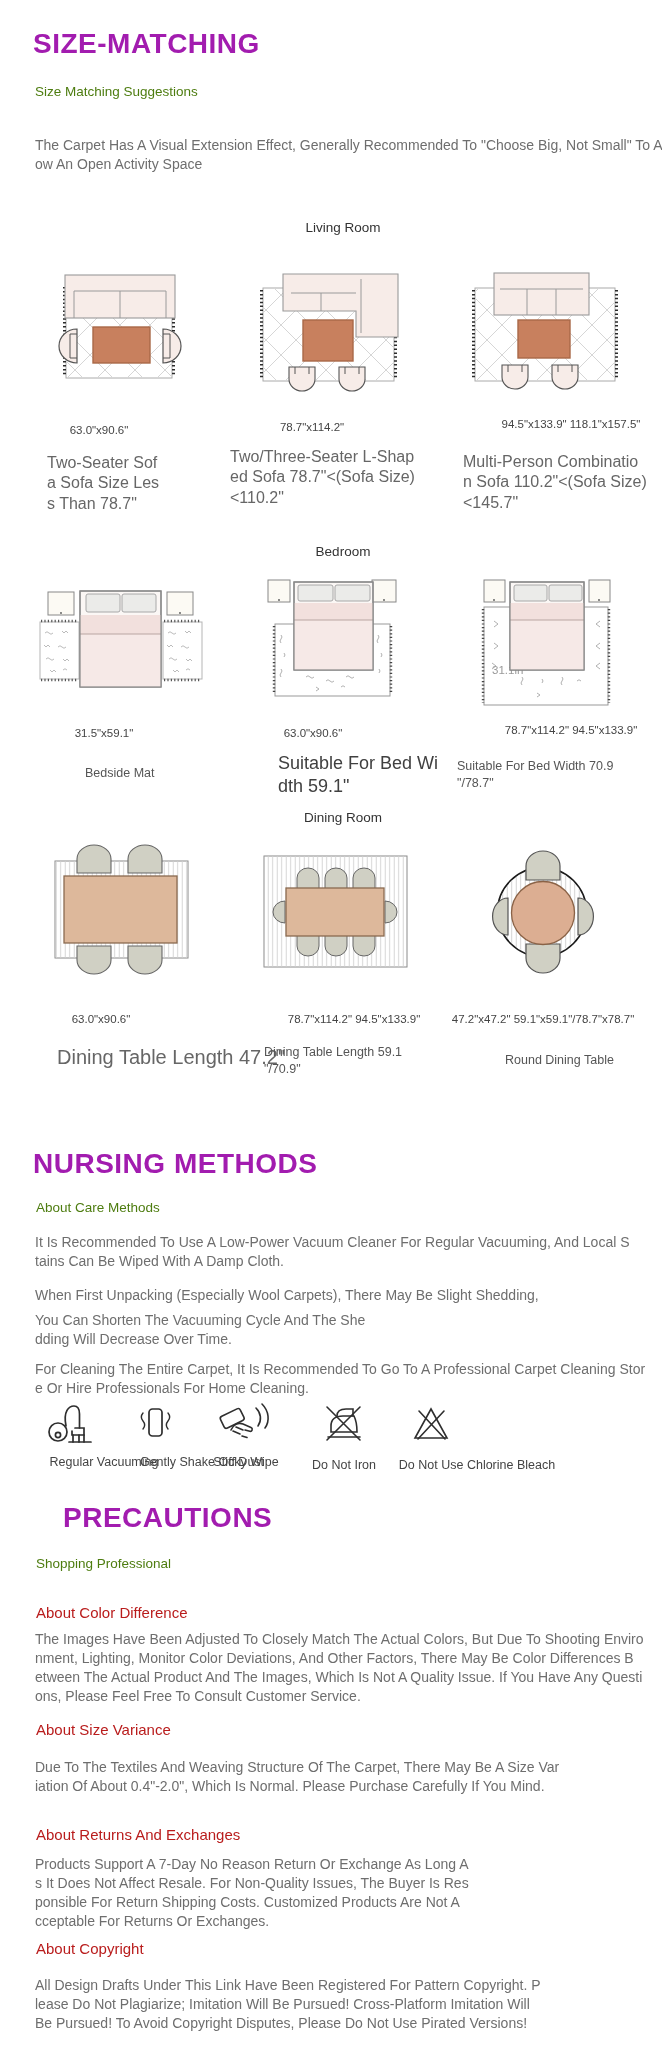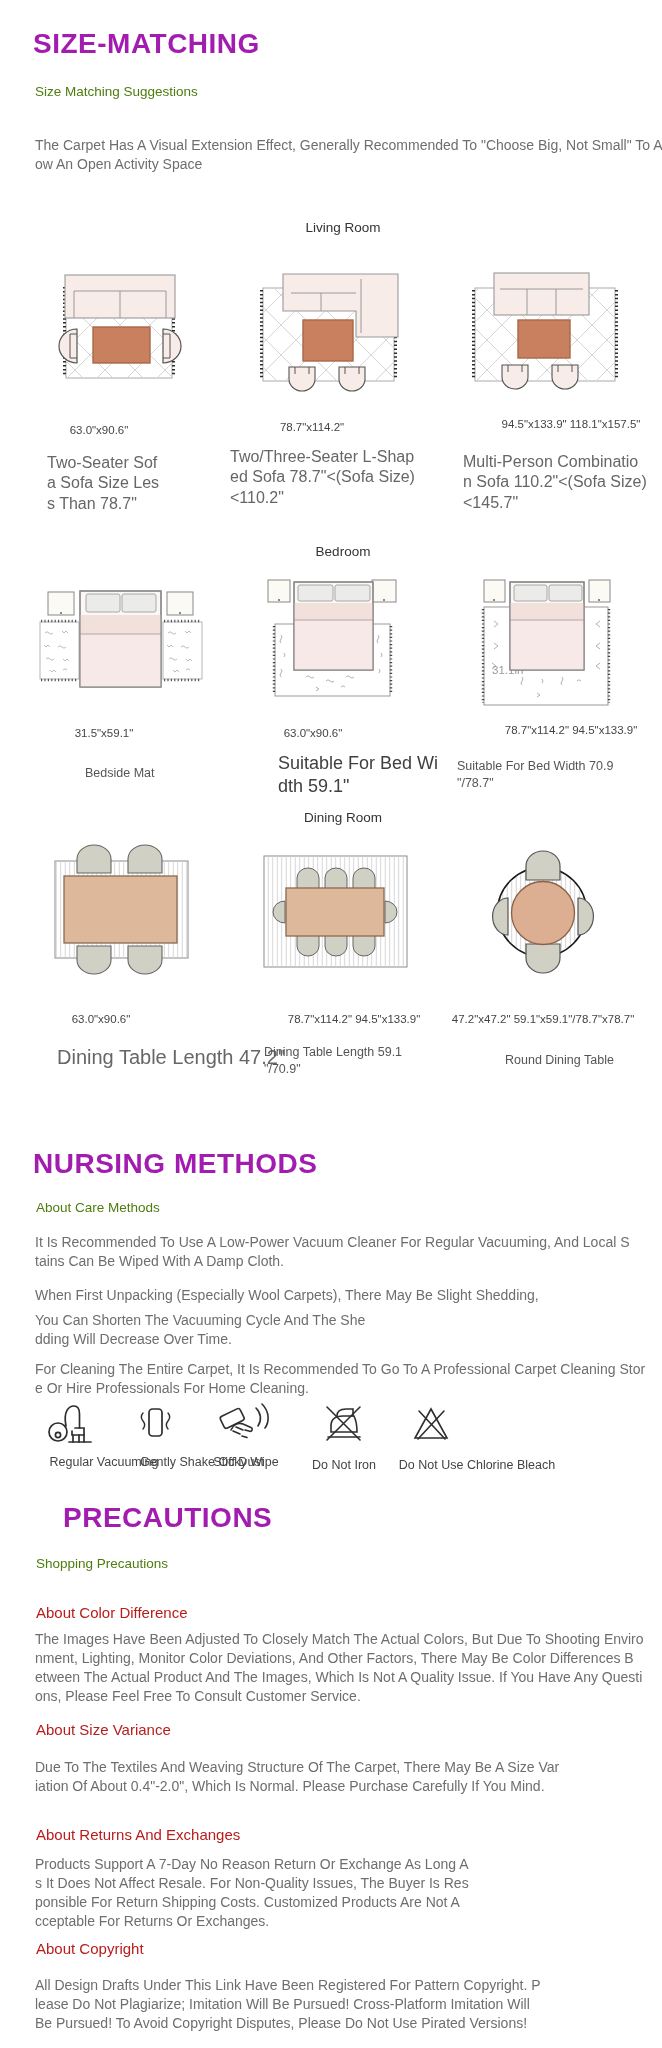--- a/index.html
+++ b/index.html
@@ -391,21 +391,21 @@
     </g>
   </svg>
 
   <div class="abs icon-label" style="left:104px; top:1455px;">Regular Vacuuming</div>
   <div class="abs icon-label" style="left:202px; top:1455px;text-align:right;">Gently Shake Off Dust</div>
   <div class="abs icon-label" style="left:246px; top:1455px;">Sticky Wipe</div>
   <div class="abs icon-label" style="left:344px; top:1458px;">Do Not Iron</div>
   <div class="abs icon-label" style="left:477px; top:1458px;">Do Not Use Chlorine Bleach</div>
 
   <div class="abs h1" style="left:33px; top:1502px;margin-left:30px;">PRECAUTIONS</div>
-  <div class="abs sub" style="left:36px; top:1556px;">Shopping Precautions</div>
+  <div class="abs sub" style="left:36px; top:1556px;">Shopping Professional</div>
 
   <div class="abs sect-head" style="left:36px; top:1604px;">About Color Difference</div>
   <div class="abs para" style="left:35px; top:1630px;">The Images Have Been Adjusted To Closely Match The Actual Colors, But Due To Shooting Enviro
 nment, Lighting, Monitor Color Deviations, And Other Factors, There May Be Color Differences B
 etween The Actual Product And The Images, Which Is Not A Quality Issue. If You Have Any Questi
 ons, Please Feel Free To Consult Customer Service.</div>
 
   <div class="abs sect-head" style="left:36px; top:1721px;">About Size Variance</div>
   <div class="abs para" style="left:35px; top:1758px;">Due To The Textiles And Weaving Structure Of The Carpet, There May Be A Size Var
 iation Of About 0.4"-2.0", Which Is Normal. Please Purchase Carefully If You Mind.</div>

